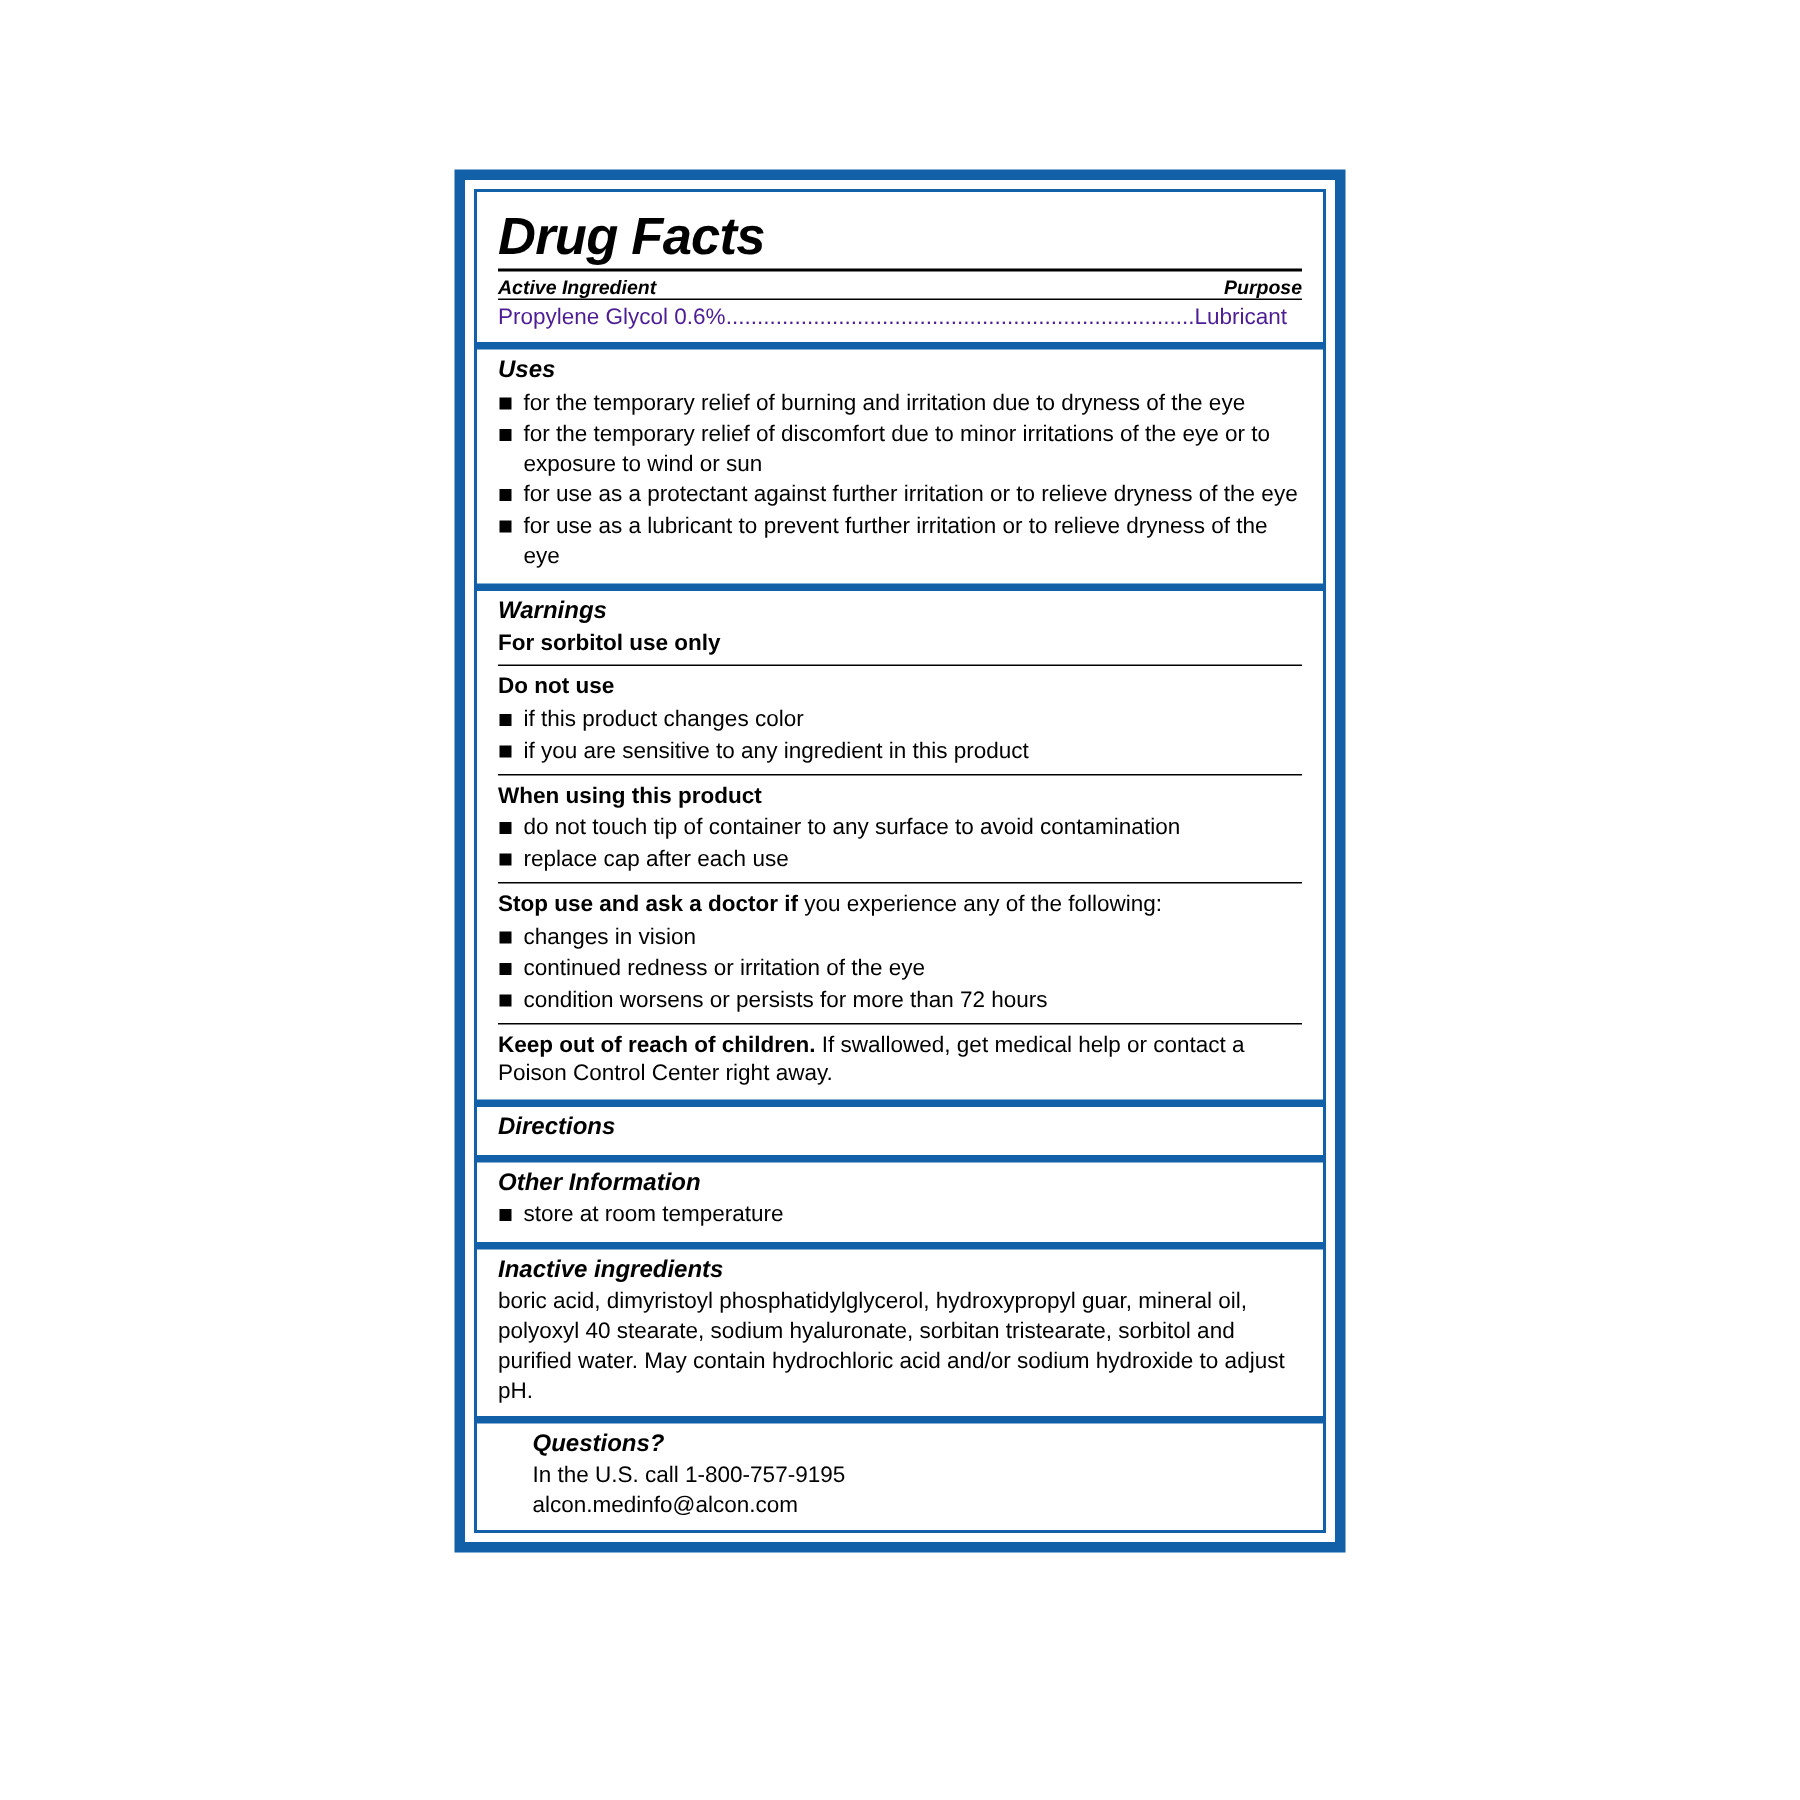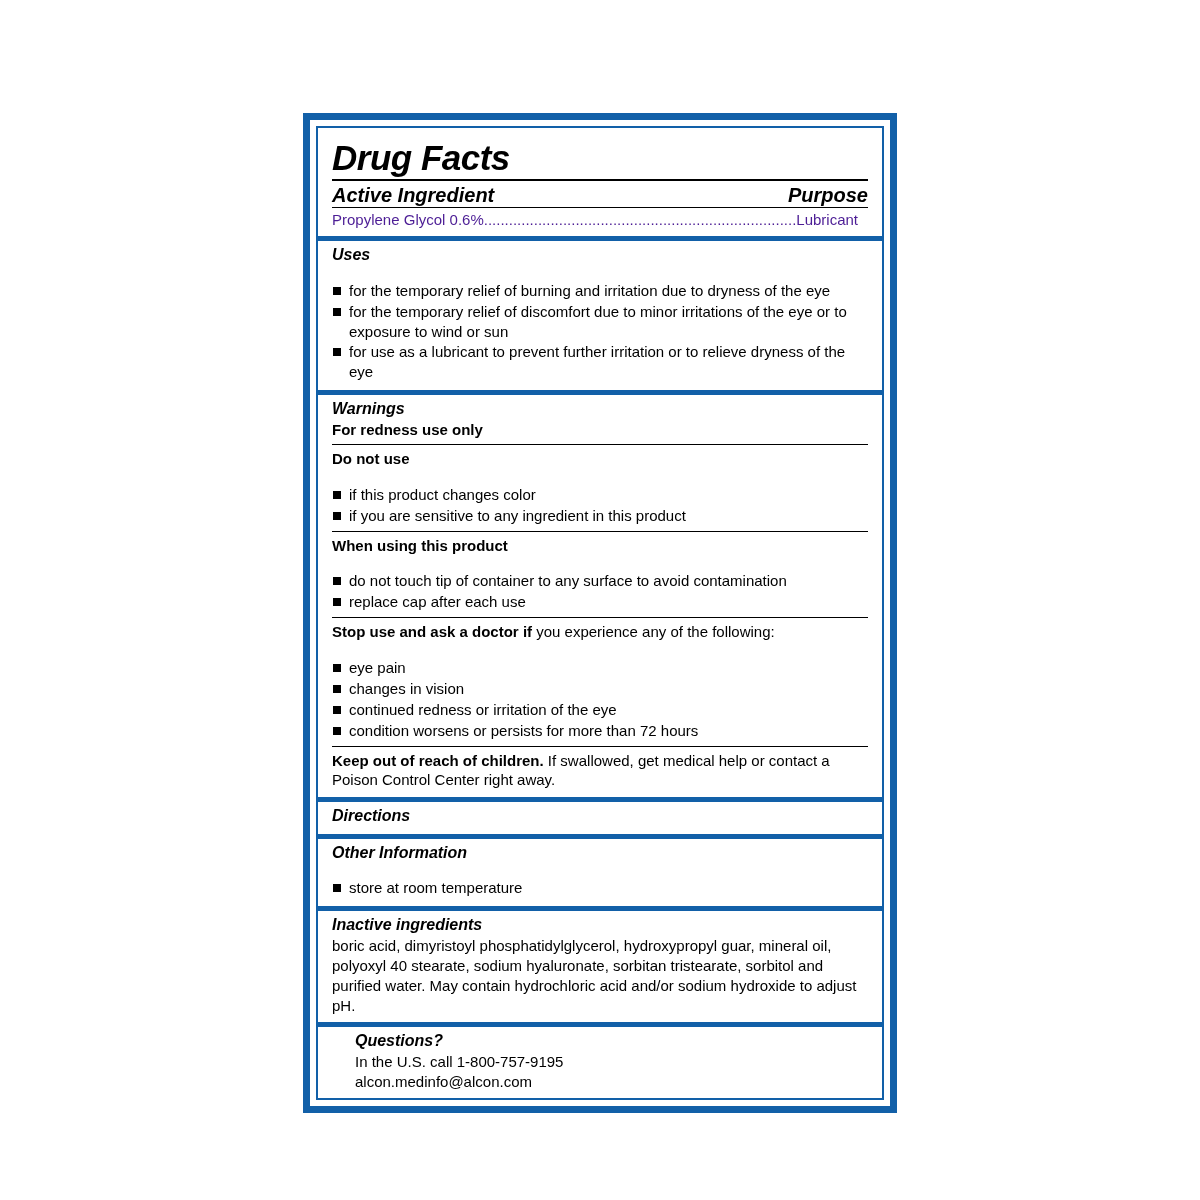--- a/index.html
+++ b/index.html
@@ -47,21 +47,21 @@
   }
   .rule-thin { border-bottom: 1.5px solid #000; }
   .rule-med { border-bottom: 2.5px solid #000; }
 
   .row {
     display: flex;
     justify-content: space-between;
     align-items: baseline;
   }
   .hdr-italic {
-    font-size: 20px;
+    font-size: 13px;
     font-style: italic;
     font-weight: bold;
     color: #000;
   }
   .sec-head {
     font-size: 16px;
     font-style: italic;
     font-weight: bold;
     color: #000;
     line-height: 1.15;
@@ -81,21 +81,21 @@
   .dotline {
     font-size: 15px;
     color: #4c1d95;
     line-height: 1.3;
     padding-top: 2px;
     white-space: nowrap;
     overflow: hidden;
   }
   ul.bullets {
     list-style: none;
-    margin: 16px 0 0 0;
+    margin: 2px 0 0 0;
     padding: 0;
   }
   ul.bullets li {
     position: relative;
     padding-left: 17px;
     font-size: 15px;
     line-height: 1.33;
     color: #000;
     margin-bottom: 1px;
   }
@@ -130,46 +130,46 @@
         </div>
         <div class="rule-thin"></div>
         <div class="dotline"><span>Propylene Glycol 0.6%</span><span>...........................................................................</span><span>Lubricant</span></div>
       </div>
 
       <div class="sec">
         <div class="sec-head">Uses</div>
         <ul class="bullets">
           <li>for the temporary relief of burning and irritation due to dryness of the eye</li>
           <li>for the temporary relief of discomfort due to minor irritations of the eye or to exposure to wind or sun</li>
+          <li>for use as a protectant against further irritation or to relieve dryness of the eye</li>
           <li>for use as a lubricant to prevent further irritation or to relieve dryness of the eye</li>
         </ul>
       </div>
 
       <div class="sec">
         <div class="sec-head">Warnings</div>
-        <div class="sub-head">For redness use only</div>
+        <div class="sub-head">For sorbitol use only</div>
         <div class="hairline"></div>
 
         <div class="sub-head">Do not use</div>
         <ul class="bullets">
           <li>if this product changes color</li>
           <li>if you are sensitive to any ingredient in this product</li>
         </ul>
         <div class="hairline"></div>
 
         <div class="sub-head">When using this product</div>
         <ul class="bullets">
           <li>do not touch tip of container to any surface to avoid contamination</li>
           <li>replace cap after each use</li>
         </ul>
         <div class="hairline"></div>
 
         <div class="body-text"><span class="inline-bold">Stop use and ask a doctor if</span><span> you experience any of the following:</span></div>
         <ul class="bullets">
-          <li>eye pain</li>
           <li>changes in vision</li>
           <li>continued redness or irritation of the eye</li>
           <li>condition worsens or persists for more than 72 hours</li>
         </ul>
         <div class="hairline"></div>
 
         <div class="body-text"><span class="inline-bold">Keep out of reach of children.</span><span> If swallowed, get medical help or contact a Poison Control Center right away.</span></div>
       </div>
 
       <div class="sec">

